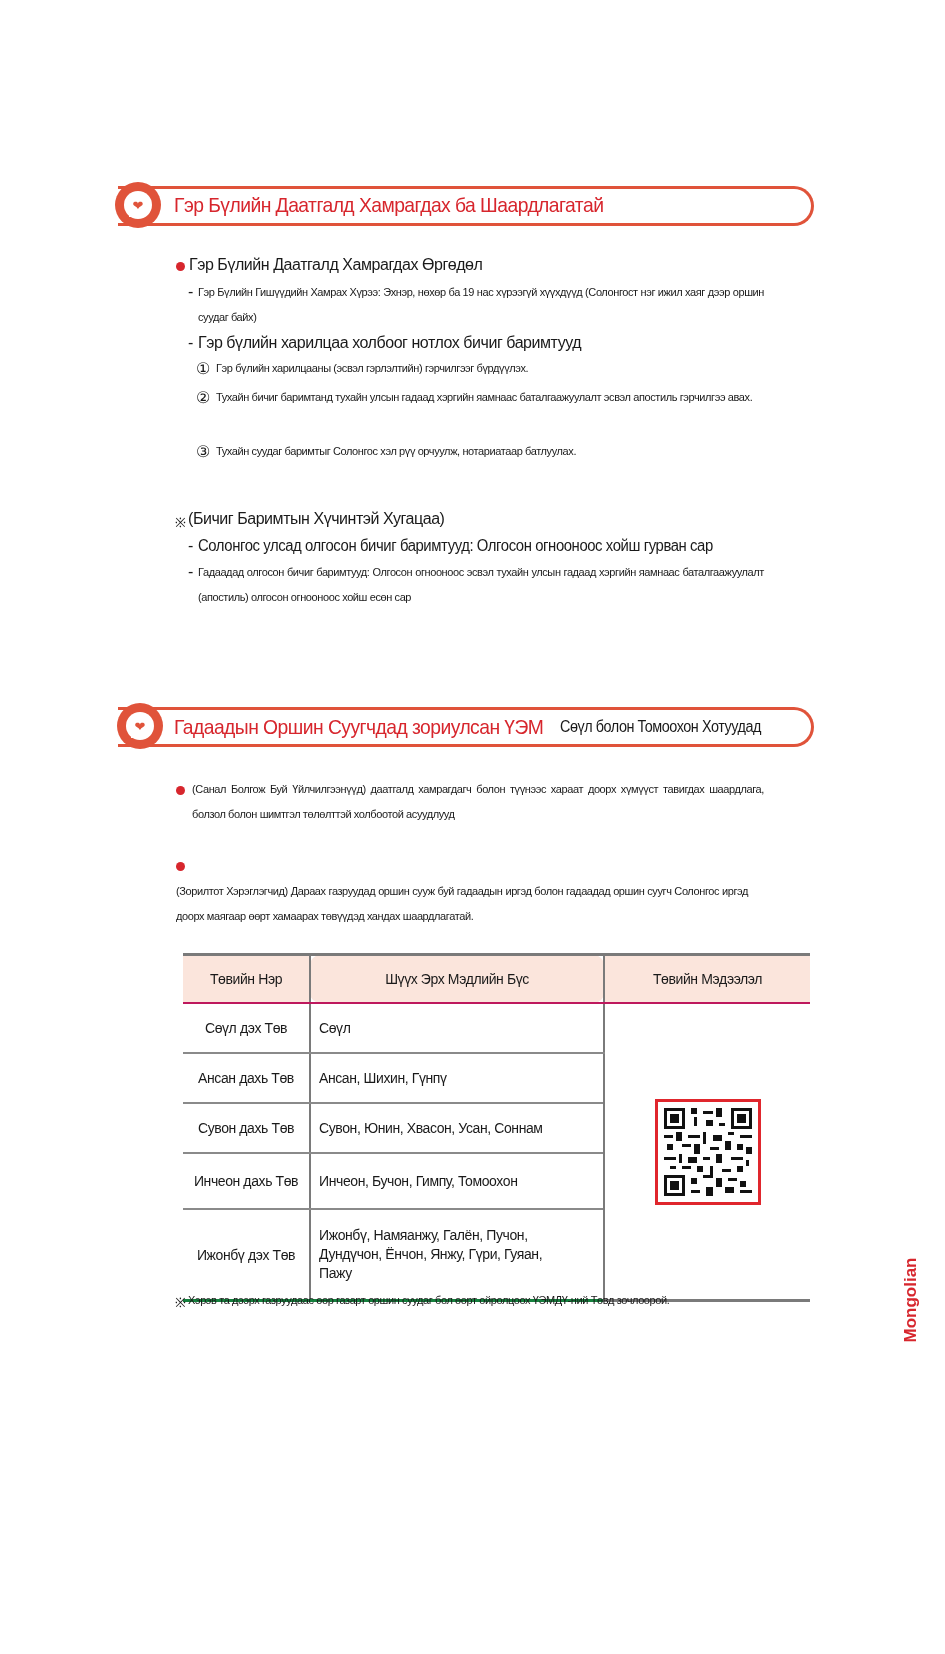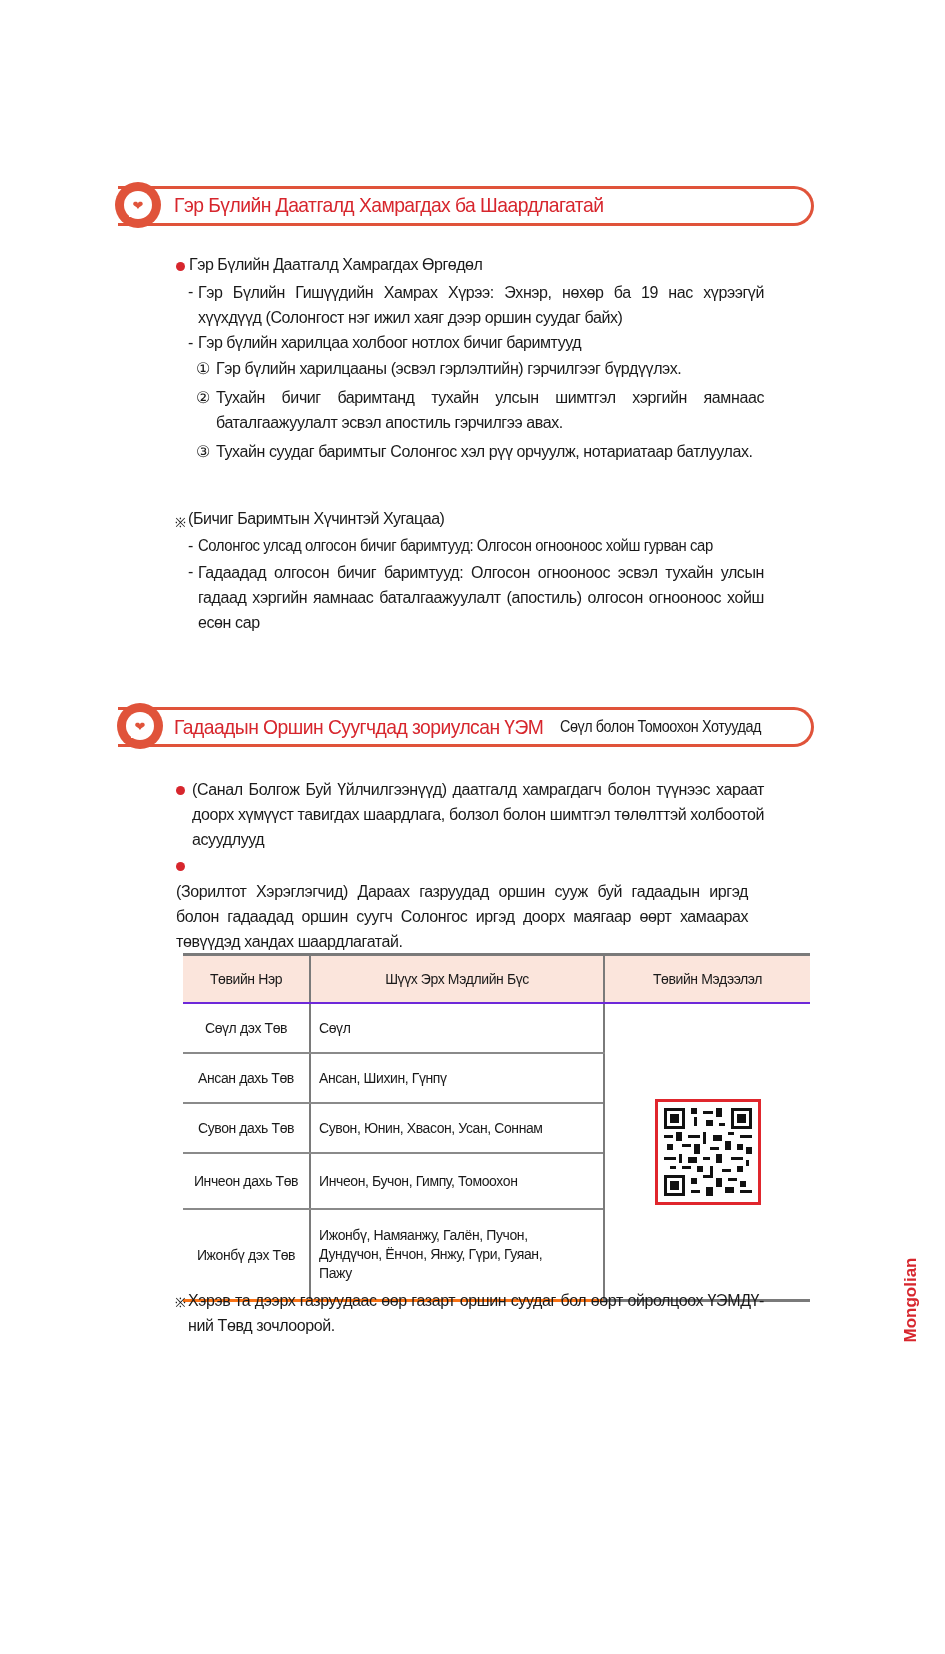--- a/index.html
+++ b/index.html
@@ -13,32 +13,32 @@
                   display: flex; align-items: center; justify-content: center; position: relative; }
   .heading-icon .tail { position: absolute; left: 5px; bottom: 2px; width: 0; height: 0;
                   border-left: 6px solid #fff; border-top: 6px solid transparent; }
   .heart { color: #e0533a; font-size: 13px; line-height: 1; }
   .heading-text { position: absolute; font-size: 21px; color: #d7262d; white-space: nowrap;
                   letter-spacing: -0.6px; transform: scaleX(0.92); transform-origin: left center; }
   .heading-sub { position: absolute; font-size: 16px; color: #1a1a1a; white-space: nowrap;
                  letter-spacing: -0.5px; transform: scaleX(0.9); transform-origin: left center; }
   .line { position: absolute; font-size: 16px; white-space: nowrap; letter-spacing: -0.45px;
           transform-origin: left center; }
-  .just { position: absolute; font-size: 16px; text-align: justify; text-align-last: left;
+  .just { position: absolute; font-size: 11px; text-align: justify; text-align-last: left;
           letter-spacing: -0.4px; line-height: 25px; }
   .dot { position: absolute; width: 9px; height: 9px; border-radius: 50%; background: #d7262d; }
   .note-mark { position: absolute; font-size: 13px; color: #1a1a1a; }
   table.centers { position: absolute; left: 183px; top: 953px; width: 627px;
                   border-collapse: collapse; font-size: 14px; letter-spacing: -0.4px; }
   table.centers th { background: #fbe5dc; font-weight: normal; height: 44px; text-align: center;
-                     border-top: 3px solid #7a7a7a; border-bottom: 2px solid #6d28d9; }
+                     border-top: 3px solid #7a7a7a; border-bottom: 2px solid #be185d; }
   table.centers td { border-bottom: 2px solid #8a8a8a; padding: 16px 8px; }
   table.centers td.name { text-align: center; width: 108px; }
   table.centers .vsep { border-left: 2px solid #7a7a7a; }
-  table.centers tr.last td { border-bottom: 3px solid #f97316; }
+  table.centers tr.last td { border-bottom: 3px solid #15803d; }
   .qr-box { width: 100px; height: 100px; border: 3px solid #e0262d; background: #fff;
             margin: 0 auto; display: flex; align-items: center; justify-content: center; }
   .side-tab { position: absolute; left: 899px; top: 1250px; width: 24px; height: 100px; }
   .side-tab span { position: absolute; left: 50%; top: 50%; transform: translate(-50%,-50%) rotate(-90deg);
                    color: #d7262d; font-weight: bold; font-size: 17px; white-space: nowrap; }
 </style>
 </head>
 <body>
 
 <div class="heading-bar" style="top:186px;"></div>
@@ -56,21 +56,21 @@
 <div class="line" style="left:188px; top:283px;">-</div>
 <div class="just" style="left:198px; top:280px; width:566px;">Гэр Бүлийн Гишүүдийн Хамрах Хүрээ: Эхнэр, нөхөр ба 19 нас хүрээгүй хүүхдүүд (Солонгост нэг ижил хаяг дээр оршин суудаг байх)</div>
 
 <div class="line" style="left:188px; top:334px;">-</div>
 <div class="line" style="left:198px; top:334px;">Гэр бүлийн харилцаа холбоог нотлох бичиг баримтууд</div>
 
 <div class="line" style="left:196px; top:359px;">①</div>
 <div class="just" style="left:216px; top:356px; width:548px;">Гэр бүлийн харилцааны (эсвэл гэрлэлтийн) гэрчилгээг бүрдүүлэх.</div>
 
 <div class="line" style="left:196px; top:388px;">②</div>
-<div class="just" style="left:216px; top:385px; width:548px;">Тухайн бичиг баримтанд тухайн улсын шимтгэл хэргийн яамнаас баталгаажуулалт эсвэл апостиль гэрчилгээ авах.</div>
+<div class="just" style="left:216px; top:385px; width:548px;">Тухайн бичиг баримтанд тухайн улсын гадаад хэргийн яамнаас баталгаажуулалт эсвэл апостиль гэрчилгээ авах.</div>
 
 <div class="line" style="left:196px; top:442px;">③</div>
 <div class="just" style="left:216px; top:439px; width:548px;">Тухайн суудаг баримтыг Солонгос хэл рүү орчуулж, нотариатаар батлуулах.</div>
 
 <div class="note-mark" style="left:175px; top:513px;">※</div>
 <div class="line" style="left:188px; top:510px;">(Бичиг Баримтын Хүчинтэй Хугацаа)</div>
 
 <div class="line" style="left:188px; top:537px;">-</div>
 <div class="line" style="left:198px; top:537px; transform:scaleX(0.93);">Солонгос улсад олгосон бичиг баримтууд: Олгосон огнооноос хойш гурван сар</div>
 
@@ -89,21 +89,21 @@
 
 <div class="dot" style="left:176px; top:786px;"></div>
 <div class="just" style="left:192px; top:777px; width:572px;">(Санал Болгож Буй Үйлчилгээнүүд) даатгалд хамрагдагч болон түүнээс хараат доорх хүмүүст тавигдах шаардлага, болзол болон шимтгэл төлөлттэй холбоотой асуудлууд</div>
 <div class="dot" style="left:176px; top:862px;"></div>
 <div class="just" style="left:176px; top:853px; width:572px;margin-top:26px;">(Зорилтот Хэрэглэгчид) Дараах газруудад оршин сууж буй гадаадын иргэд болон гадаадад оршин суугч Солонгос иргэд доорх маягаар өөрт хамаарах төвүүдэд хандах шаардлагатай.</div>
 
 <table class="centers">
   <thead>
     <tr>
       <th style="width:124px;">Төвийн Нэр</th>
-      <th class="vsep" style="width:290px;">Шүүх Эрх Мэдлийн Бүс</th>
+      <th class="vsep" style="width:290px;border-radius:10px;">Шүүх Эрх Мэдлийн Бүс</th>
       <th class="vsep">Төвийн Мэдээлэл</th>
     </tr>
   </thead>
   <tbody>
     <tr style="height:46px;">
       <td class="name">Сөүл дэх Төв</td>
       <td class="vsep">Сөүл</td>
       <td class="vsep" rowspan="5" style="border-bottom:3px solid #7a7a7a;">
         <div class="qr-box">
           <svg width="88" height="88" viewBox="0 0 29 29" shape-rendering="crispEdges">

